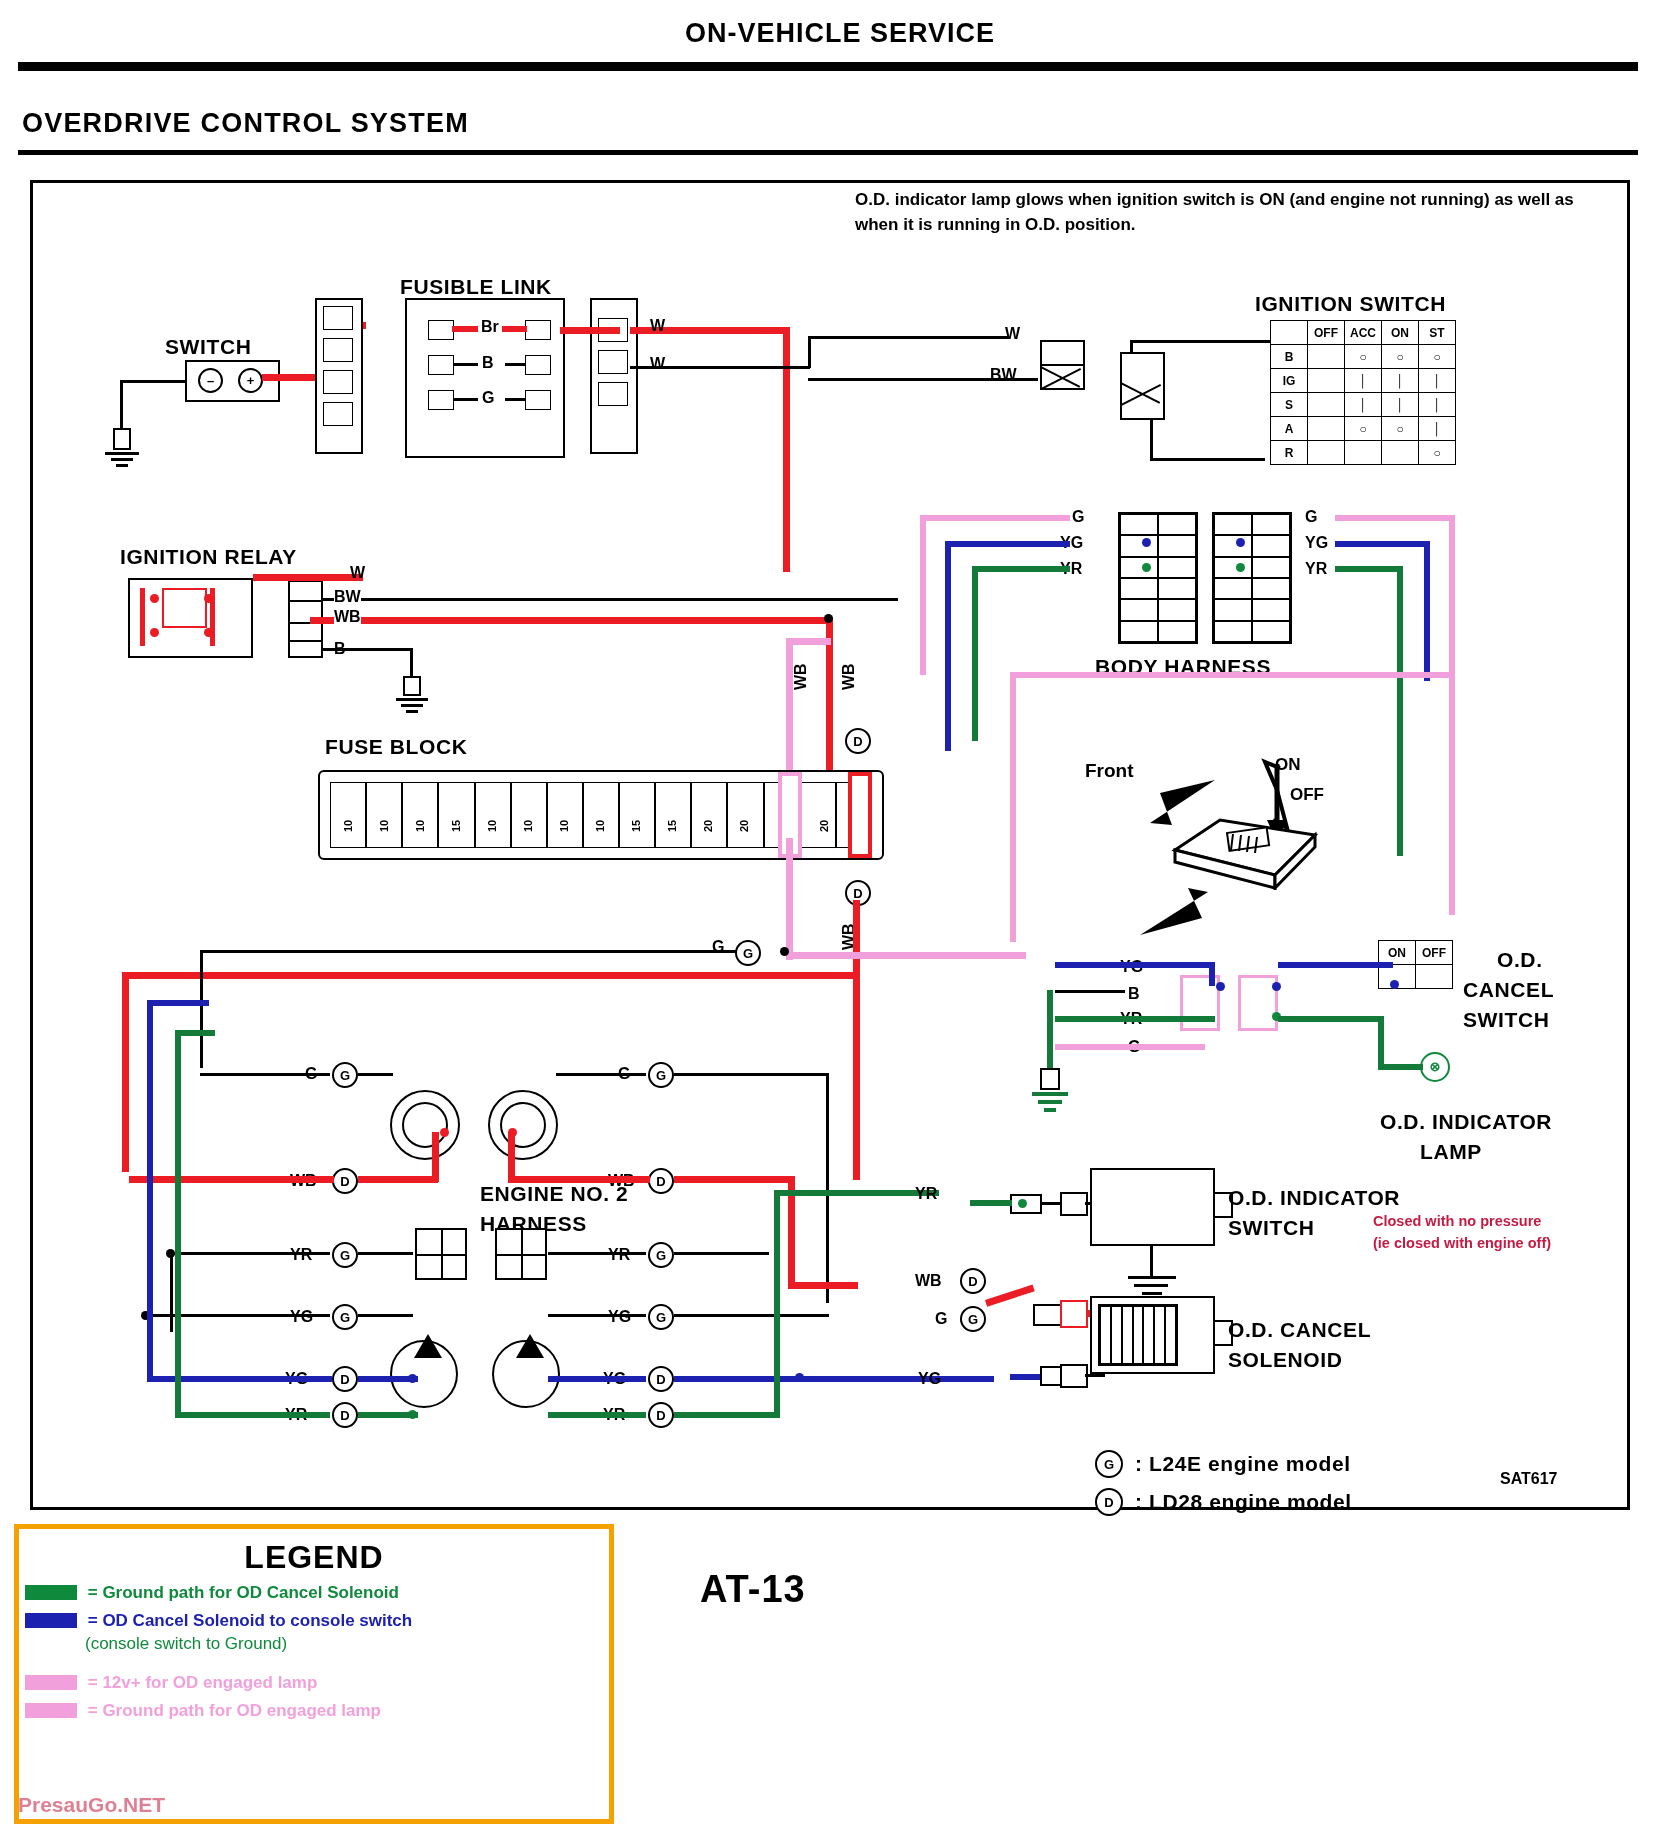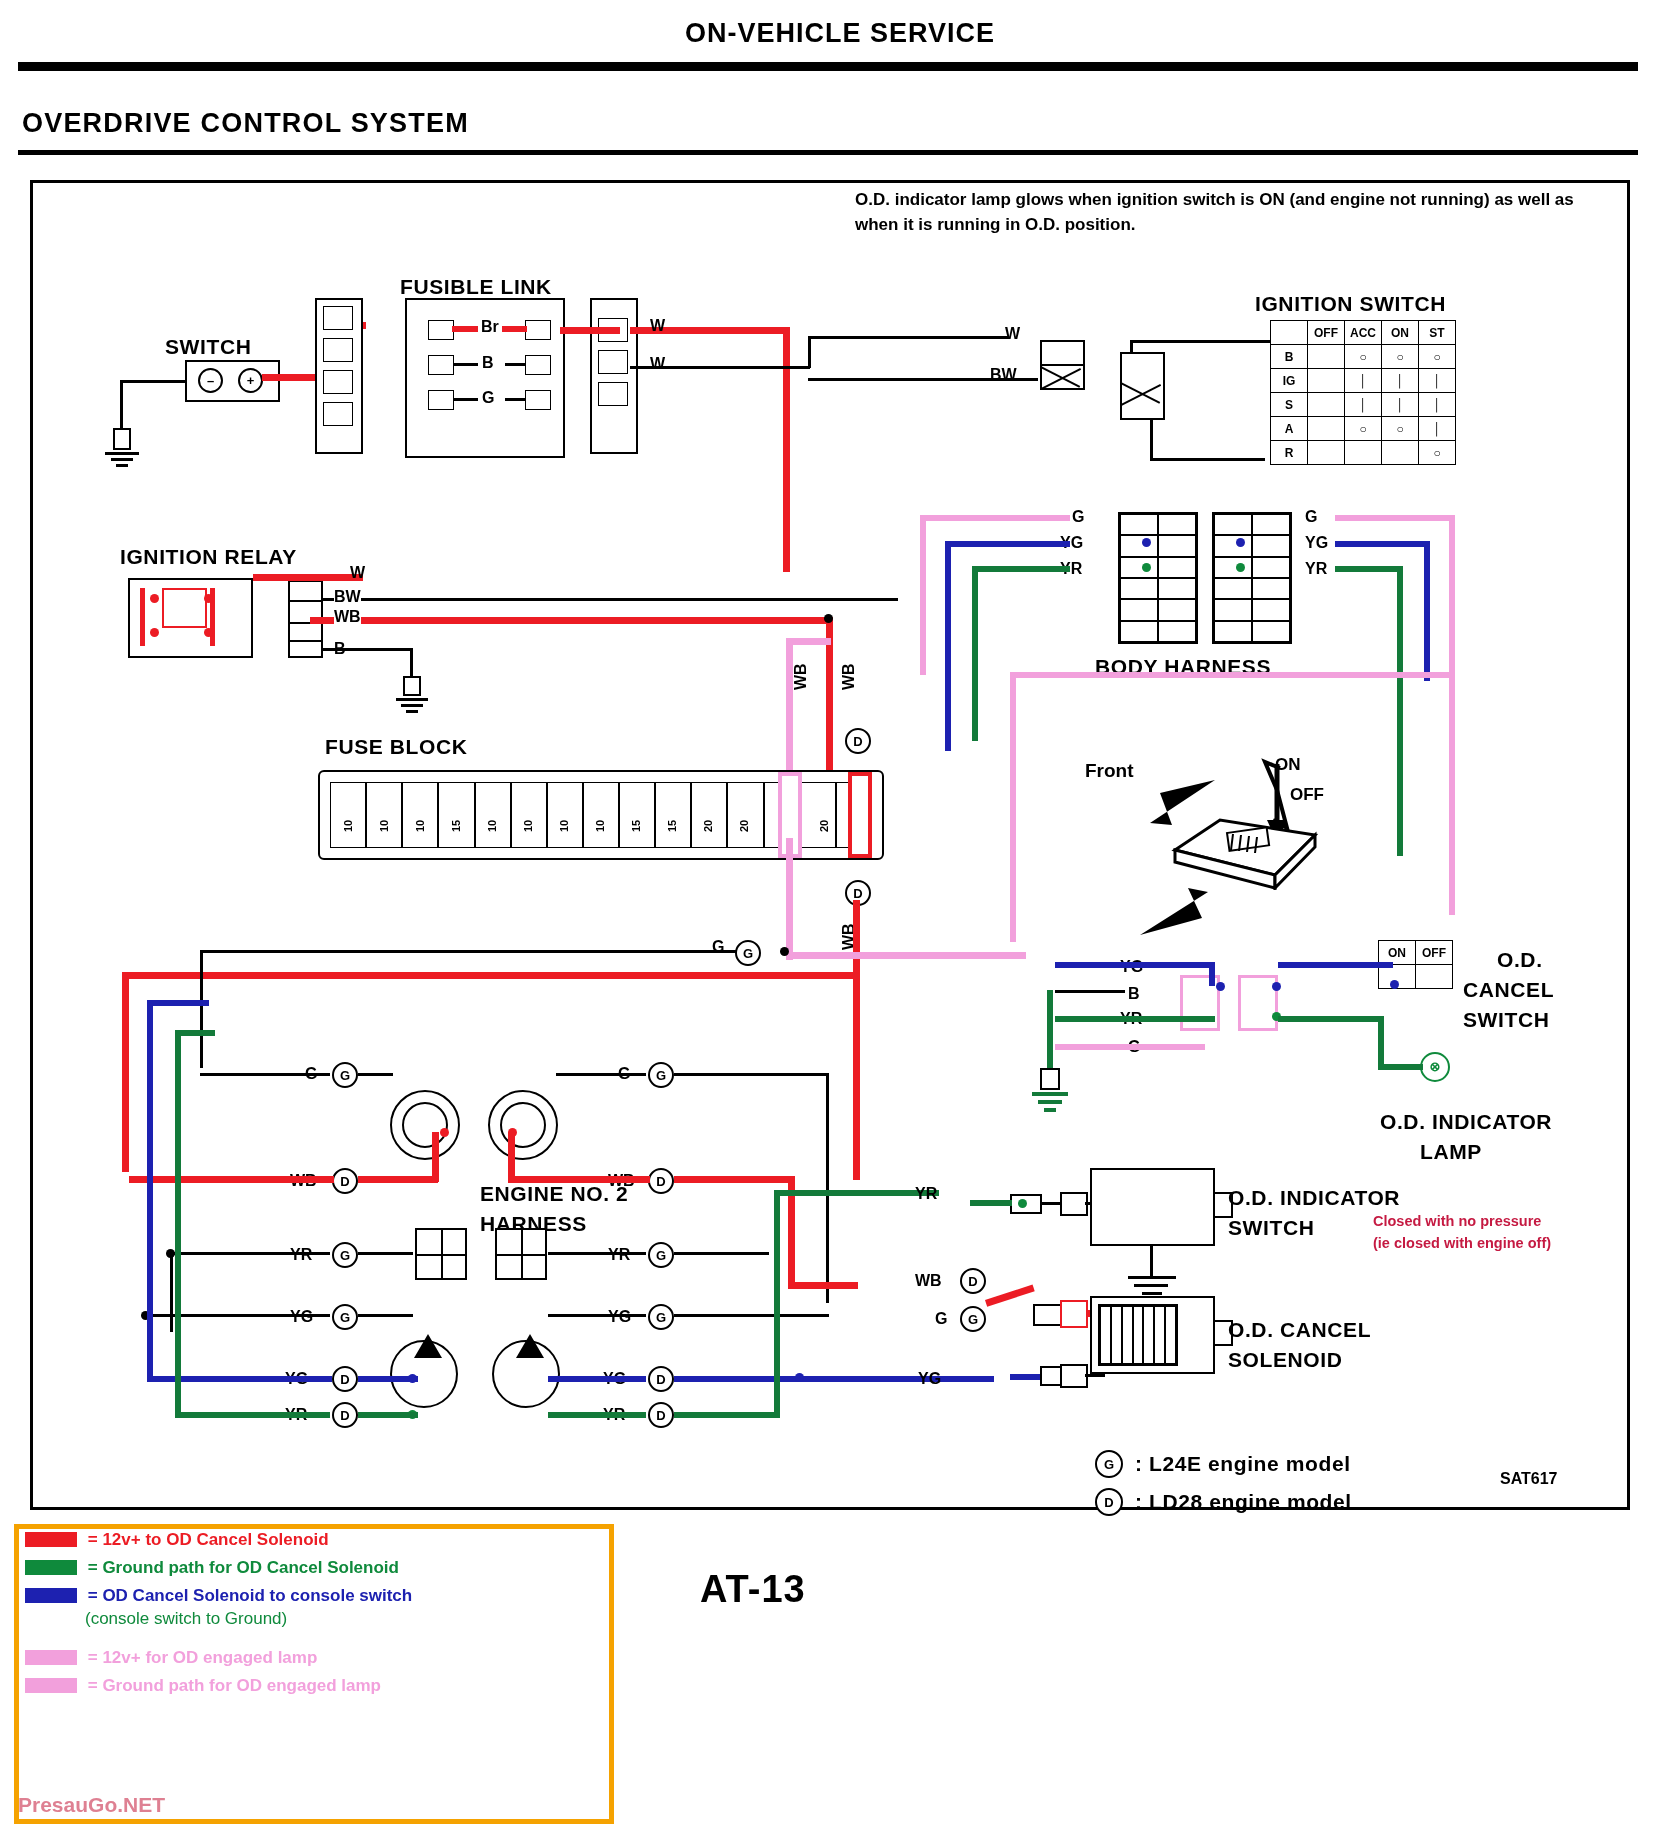--- a/index.html
+++ b/index.html
@@ -723,24 +723,21 @@
   <div class="lbl big" style="left:1228px; top:1348px;">SOLENOID</div>
 
   <div class="circ" style="left:1095px; top:1450px; width:28px; height:28px; line-height:25px;">G</div>
   <div class="lbl big" style="left:1135px; top:1452px;">: L24E engine model</div>
   <div class="circ" style="left:1095px; top:1488px; width:28px; height:28px; line-height:25px;">D</div>
   <div class="lbl big" style="left:1135px; top:1490px;">: LD28 engine model</div>
 
   <div class="satnum">SAT617</div>
 
   <div class="legend">
-    <div class="lg-row">
-      <span class="lg-sw" style="background:#ec1c24;"></span>
-      <span class="lg-txt" style="color:#ec1c24;">= 12v+ to OD Cancel Solenoid</span>
-    </div>
+    <h2>LEGEND</h2>
     <div class="lg-row">
       <span class="lg-sw" style="background:#0f8a3c;"></span>
       <span class="lg-txt" style="color:#0f8a3c;">= Ground path for OD Cancel Solenoid</span>
     </div>
     <div class="lg-row">
       <span class="lg-sw" style="background:#1d21b0;"></span>
       <span class="lg-txt" style="color:#1d21b0;">= OD Cancel Solenoid to console switch</span>
     </div>
     <div class="lg-cont" style="color:#0f8a3c;">(console switch to Ground)</div>
     <div class="lg-row" style="margin-top:18px;">

